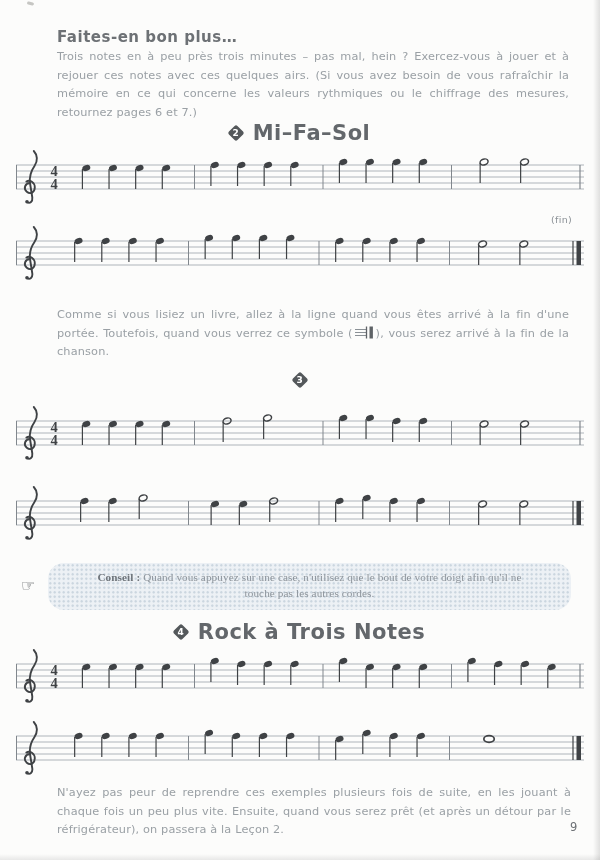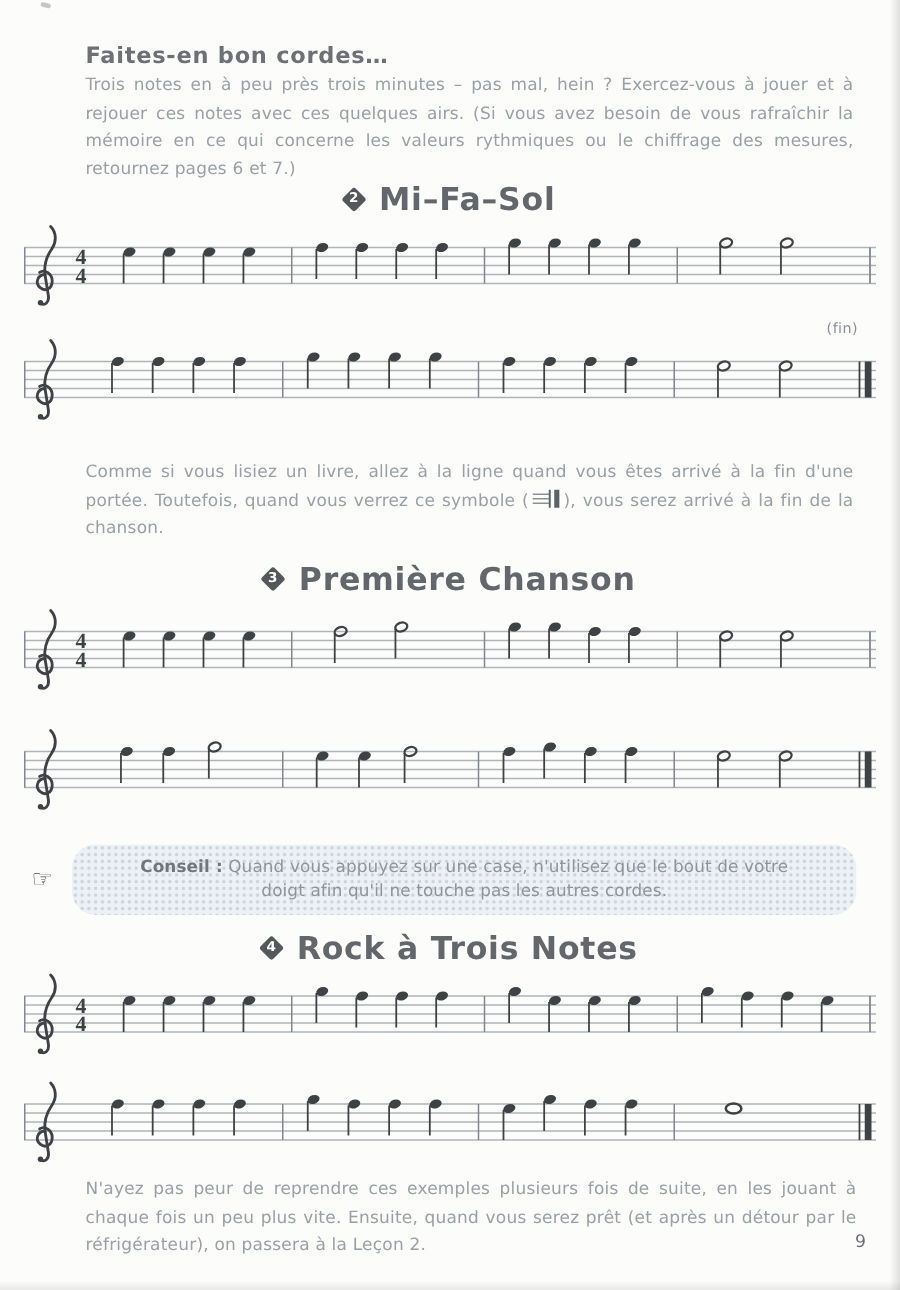--- a/index.html
+++ b/index.html
@@ -29,34 +29,35 @@
 
   .endsym{display:inline-block;vertical-align:-2px;margin:0 2px;}
 
   .conseil-row{position:absolute;left:0;top:563px;width:600px;height:62px;}
   .manicule{position:absolute;left:21px;top:15px;font-size:16px;color:#4a4e52;line-height:1;}
   .conseil-box{
     position:absolute;left:48px;top:0;width:523px;box-sizing:border-box;padding:7px 10px 8px;
     border-radius:16px;background-color:#edf1f5;
     background-image:radial-gradient(#c9d4de 1px, rgba(0,0,0,0) 1.35px);
     background-size:4.5px 4.5px;
+    font-family:Liberation Serif, serif;
   }
   .conseil-box p{margin:0;text-align:center;font-size:11.2px;line-height:1.42;color:#8d949b;letter-spacing:0.1px;}
   .conseil-box .main{width:446px;margin:0 auto;}
   .conseil-box strong{color:#6f757b;font-weight:bold;}
 
   .pagenum{position:absolute;left:570px;top:820px;font-size:11.5px;color:#6d7175;}
 </style>
 </head>
 <body>
 
 <div class="page">
   <div class="speck"></div>
 
-  <h1 class="title">Faites-en bon cordes…</h1>
+  <h1 class="title">Faites-en bon plus…</h1>
 
   <p class="body p-intro">Trois notes en à peu près trois minutes – pas mal, hein ? Exercez-vous à jouer et à rejouer ces notes avec ces quelques airs. (Si vous avez besoin de vous rafraîchir la mémoire en ce qui concerne les valeurs rythmiques ou le chiffrage des mesures, retournez pages 6 et 7.)</p>
 
   <div class="sec-head h-sec0">
     <span class="badge">
         <span>2</span>
       </span>
     <span class="sec-title">Mi–Fa–Sol</span>
   </div>
 
@@ -222,21 +223,20 @@
         <line x1="0" y1="6.5" x2="11" y2="6.5" stroke="#8b9196" stroke-width="1"></line>
         <line x1="0" y1="9.5" x2="11" y2="9.5" stroke="#8b9196" stroke-width="1"></line>
         <line x1="11.5" y1="0.5" x2="11.5" y2="12.5" stroke="#5e6266" stroke-width="1.3"></line>
         <rect x="14.5" y="0.5" width="3.4" height="12" fill="#5e6266"></rect>
       </svg><span>), vous serez arrivé à la fin de la chanson.</span></p>
 
   <div class="sec-head h-sec1">
     <span class="badge">
         <span>3</span>
       </span>
-    <span class="sec-title">Première Chanson</span>
   </div>
 
   <div class="staffwrap s2"><svg width="572" height="74" viewBox="0 0 572 74" xmlns="http://www.w3.org/2000/svg">
         <line x1="2" y1="22" x2="570" y2="22" stroke="#aeb4ba" stroke-width="1"></line>
         <line x1="2" y1="28" x2="570" y2="28" stroke="#aeb4ba" stroke-width="1"></line>
         <line x1="2" y1="34" x2="570" y2="34" stroke="#aeb4ba" stroke-width="1"></line>
         <line x1="2" y1="40" x2="570" y2="40" stroke="#aeb4ba" stroke-width="1"></line>
         <line x1="2" y1="46" x2="570" y2="46" stroke="#aeb4ba" stroke-width="1"></line>
         <line x1="2.5" y1="22" x2="2.5" y2="46" stroke="#81878d" stroke-width="1"></line>
         <g stroke="#3f4245" fill="none" stroke-width="1.9" stroke-linecap="round">

